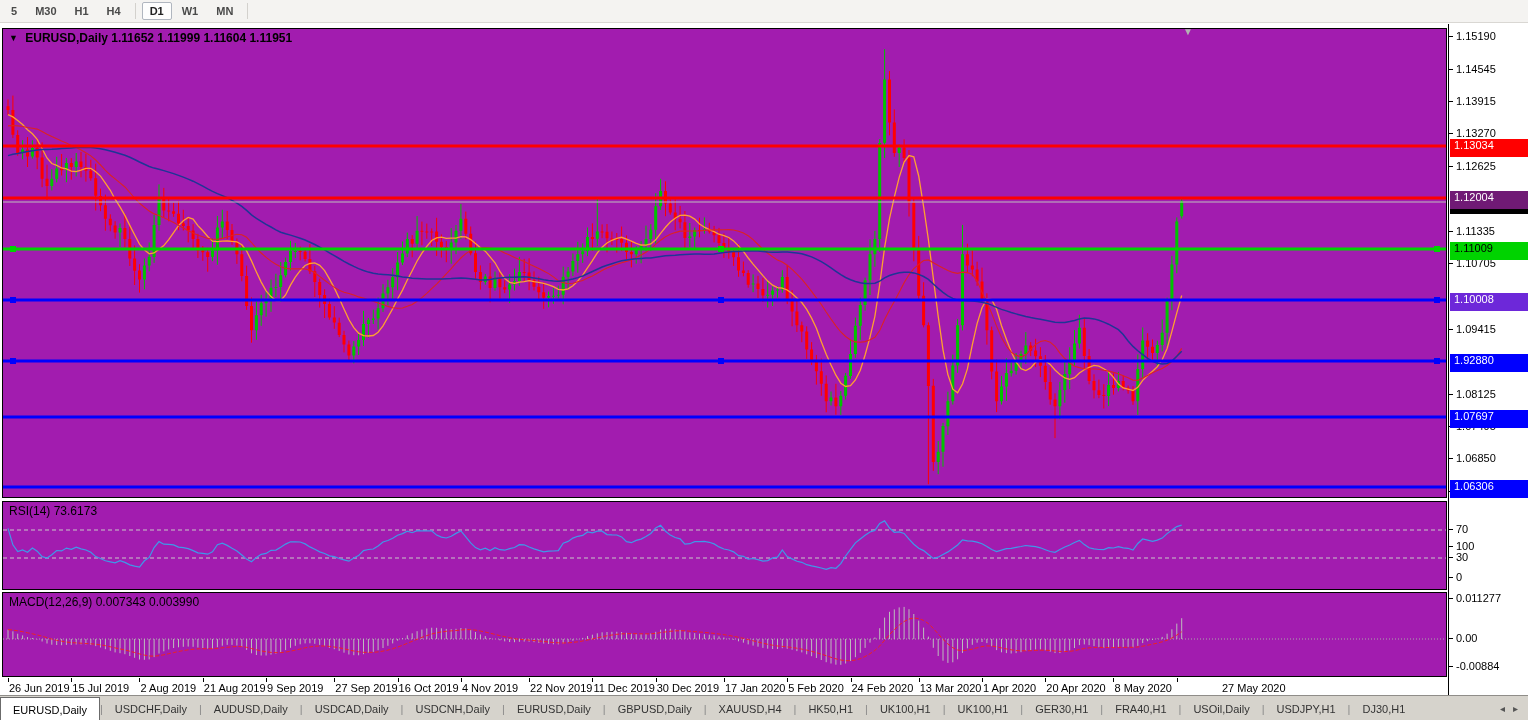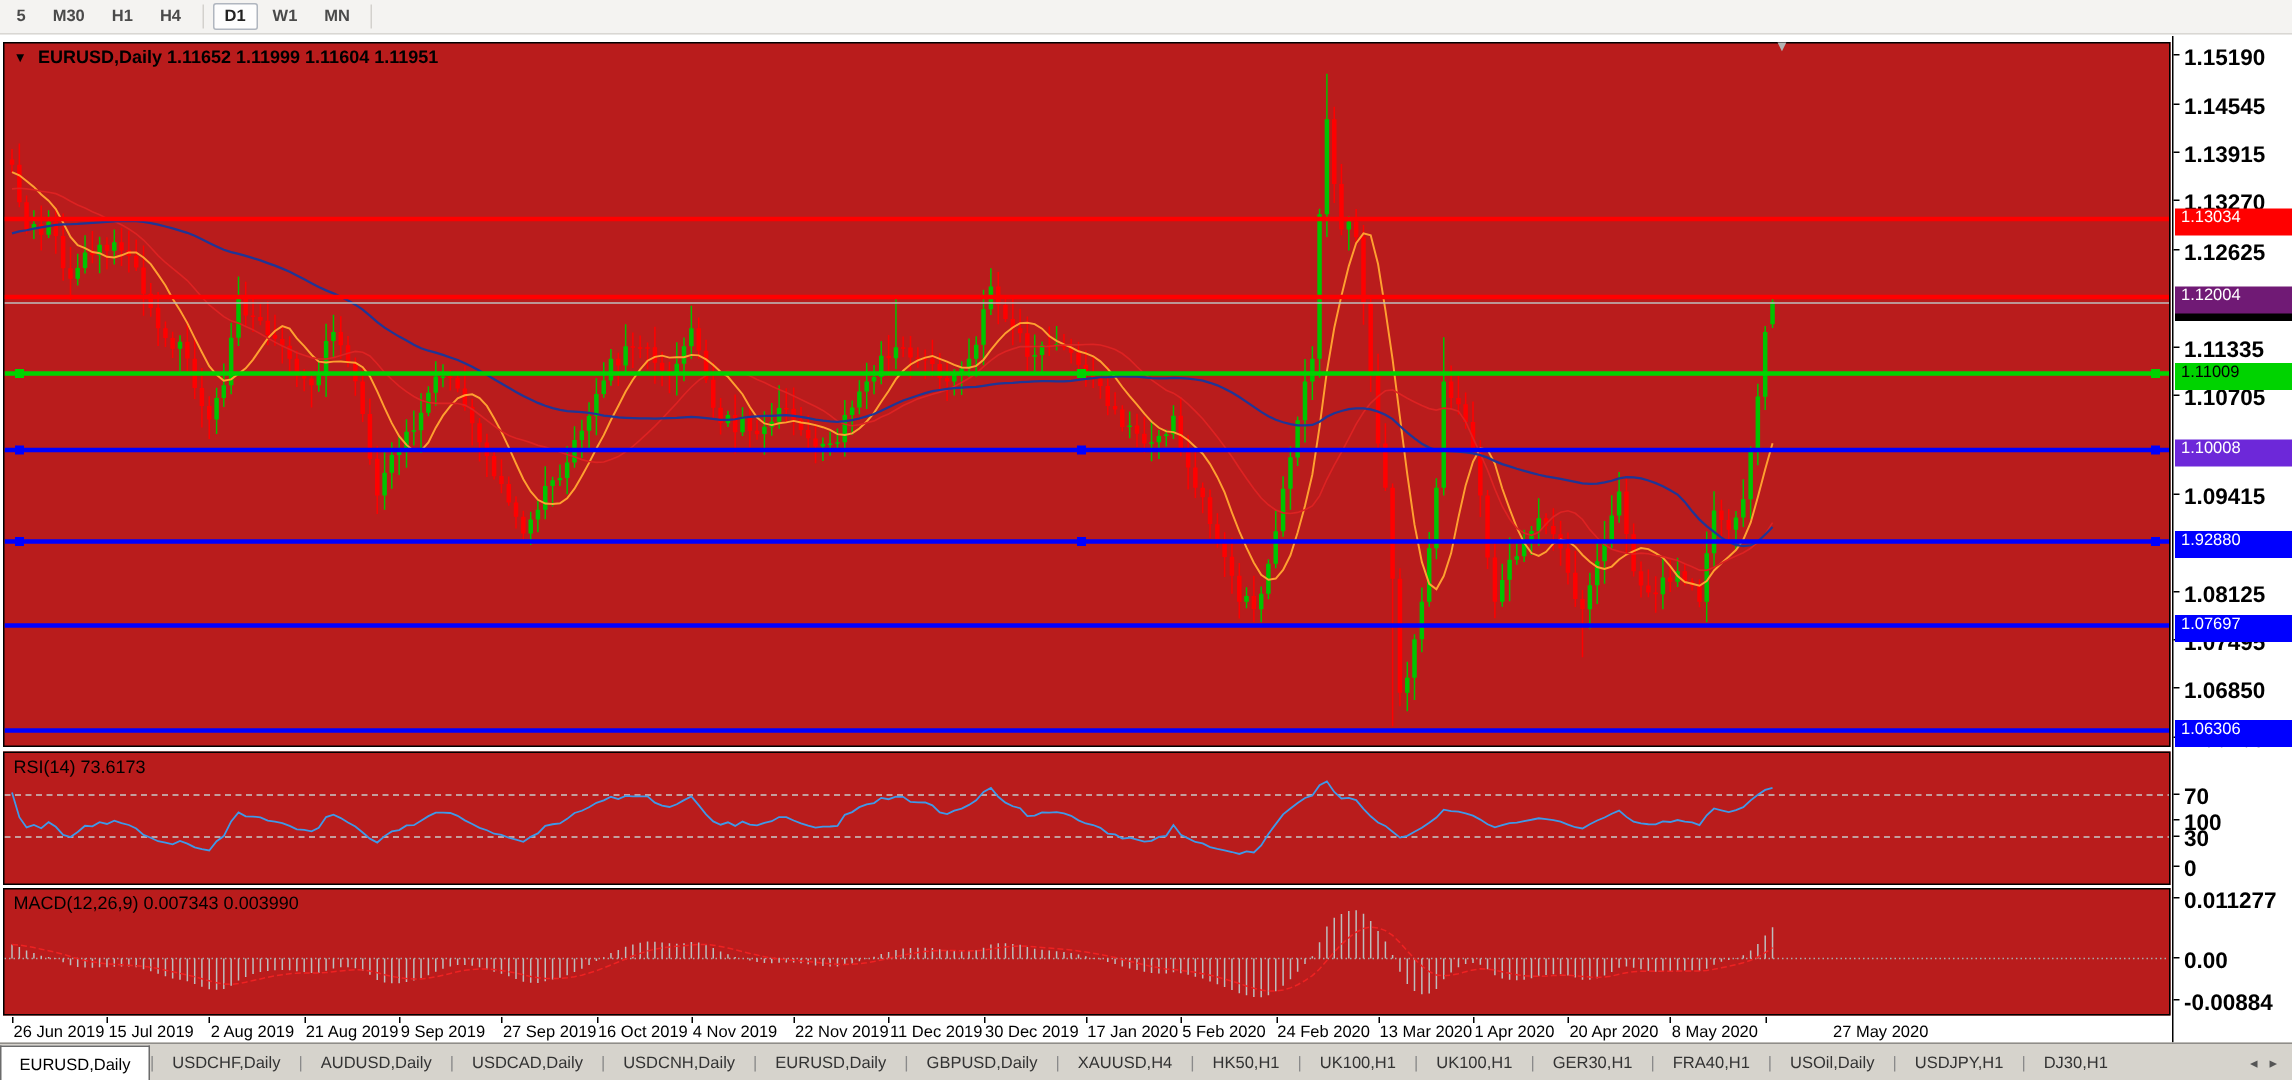--- a/index.html
+++ b/index.html
@@ -6,32 +6,32 @@
   .app{position:relative;width:1528px;height:720px;background:#fff;overflow:hidden;
        font-family:"Liberation Sans",sans-serif;-webkit-font-smoothing:none;}
   
   .toolbar{position:absolute;left:0;top:0;width:1528px;height:23px;background:#f4f3f1;
            border-bottom:1px solid #d9d7d3;display:flex;align-items:center;padding-left:2px;box-sizing:border-box;}
   .tfbtn{font-size:11px;font-weight:700;color:#4a4a4a;padding:2px 7px;margin:0 1px;border:1px solid transparent;
          border-radius:2px;cursor:default;}
   .tfbtn.active{background:#fdfdfd;border:1px solid #b0b6bf;color:#222;}
   .tbsep{width:1px;height:16px;background:#d3d1cd;margin:0 5px;}
   
-  .panel{position:absolute;background:#b91c1c;border:1px solid #000;box-sizing:border-box;}
+  .panel{position:absolute;background:#a21caf;border:1px solid #000;box-sizing:border-box;}
   #panel-main{left:2px;top:28px;width:1445px;height:470px;}
   #panel-rsi{left:2px;top:501px;width:1445px;height:89px;}
   #panel-macd{left:2px;top:592px;width:1445px;height:85px;}
   .panel svg{position:absolute;left:0;top:0;}
   .chart-title{position:absolute;left:6px;top:2px;font-size:12px;font-weight:700;color:#000;white-space:nowrap;}
   .chart-title .tri{font-size:9px;margin-right:4px;position:relative;top:-1px;}
   .ind-label{position:absolute;left:6px;top:2px;font-size:12px;color:#000;white-space:nowrap;}
   .shift-marker{position:absolute;left:1180px;top:-3px;font-size:10px;color:#b3b3b3;}
   
   .price-axis{position:absolute;left:1448px;top:24px;width:80px;height:671px;border-left:1px solid #000;background:#fff;}
-  .tick{position:absolute;left:7px;font-size:15px;color:#000;white-space:nowrap;font-weight:bold;}
+  .tick{position:absolute;left:7px;font-size:11px;color:#000;white-space:nowrap;}
   .tick::before{content:"";position:absolute;left:-7px;top:6px;width:4px;height:1px;background:#000;}
   .chip{position:absolute;left:1px;width:74px;height:18px;font-size:11px;line-height:13px;padding-left:4px;
         color:#fff;white-space:nowrap;}
   
   .date-axis{position:absolute;left:2px;top:678px;width:1446px;height:28px;background:#fff;}
   .dtick{position:absolute;top:0;width:1px;height:4px;background:#000;}
   .dlabel{position:absolute;top:4px;font-size:11px;color:#000;white-space:nowrap;}
   
   .tabbar{position:absolute;left:0;top:695px;width:1528px;height:25px;background:#d6d3cc;
           border-top:1px solid #8f8d89;display:flex;align-items:stretch;font-size:11px;color:#333;}

